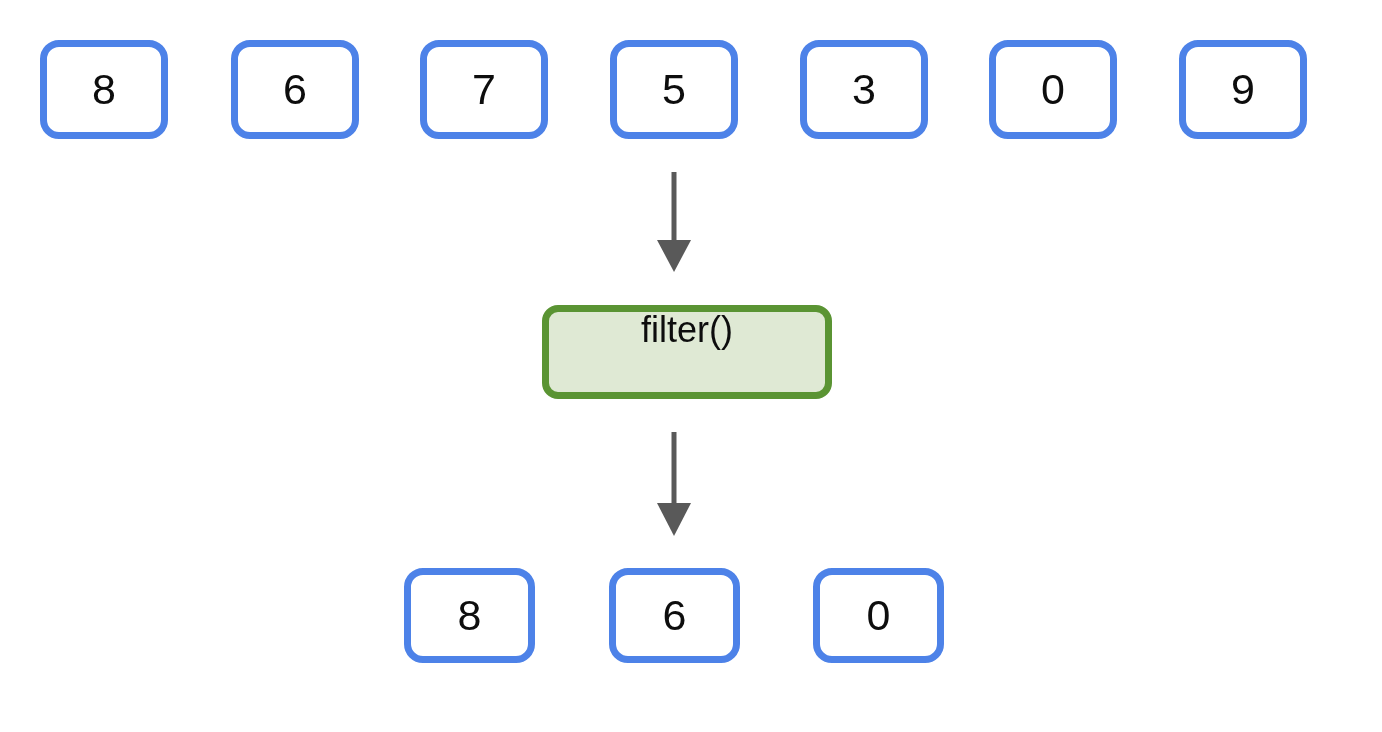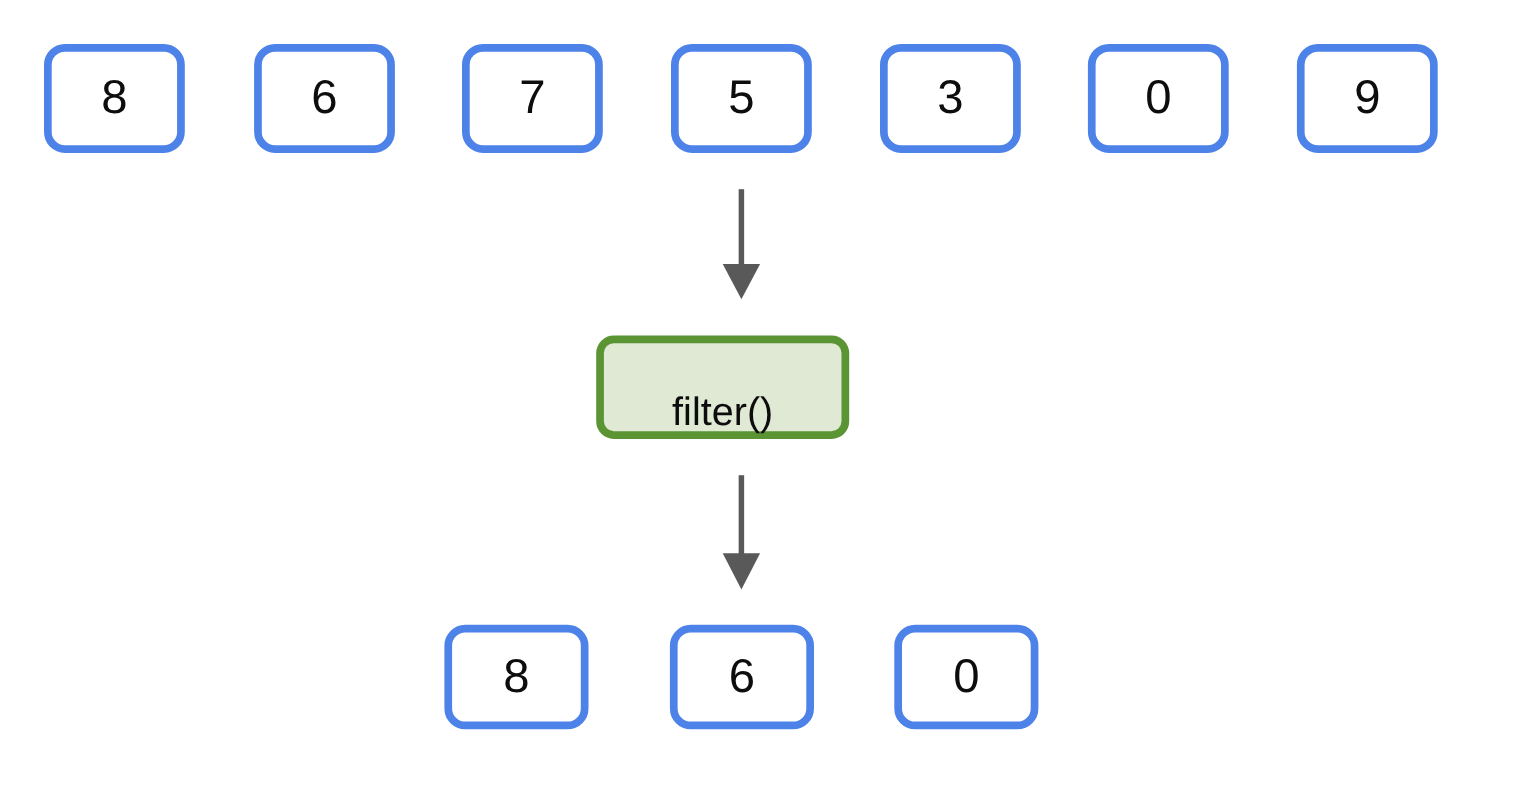--- a/index.html
+++ b/index.html
@@ -54,27 +54,27 @@
     width: 131px;
     height: 95px;
   }
 
   
   .op-box {
     position: absolute;
     box-sizing: border-box;
     left: 542px;
     top: 305px;
-    width: 230px;
+    width: 290px;
     height: 94px;
     background: #dfe9d4;
     border: 7px solid #5a9433;
     border-radius: 16px;
     display: flex;
-    align-items: flex-end;
+    align-items: flex-start;
     justify-content: center;
   }
   .op-box .op-label {
     font-size: 36px;
     font-weight: 400;
     color: #0d0d0d;
     line-height: 1;
     user-select: none;
   }
 

